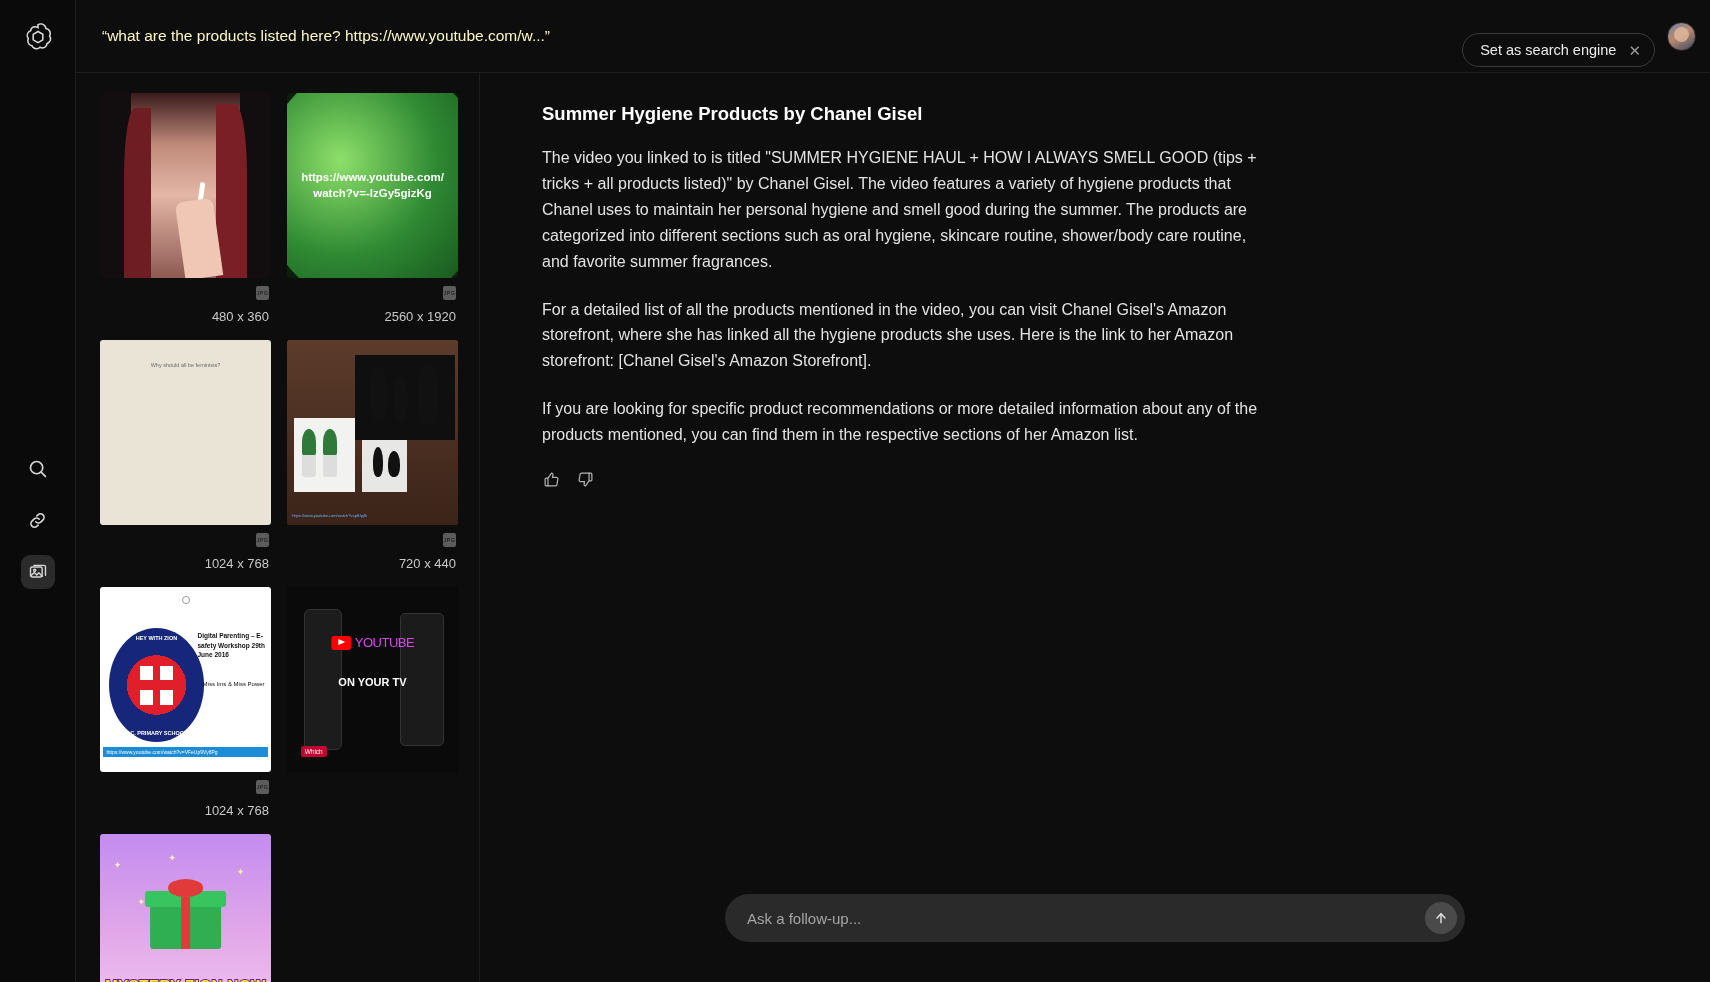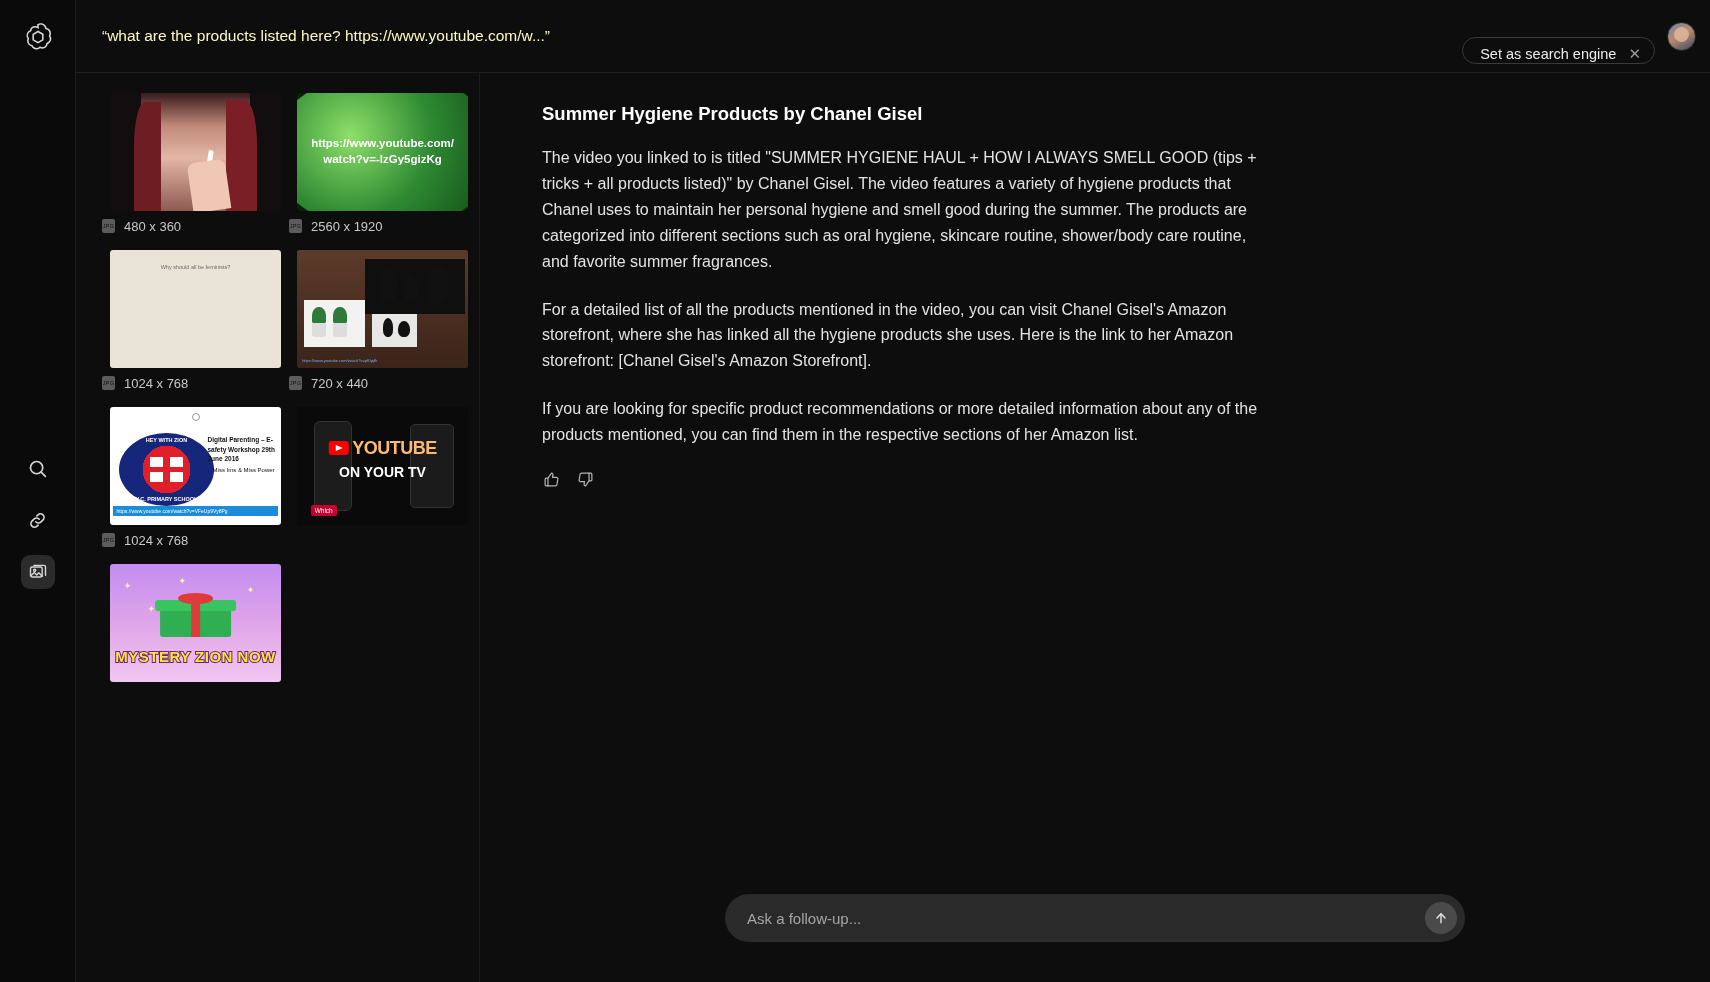--- a/index.html
+++ b/index.html
@@ -47,21 +47,21 @@
     padding: 0 14px 0 26px;
   }
   .query-text {
     font-size: 15.5px; color: #fef9c3; white-space: nowrap;
     overflow: hidden; text-overflow: ellipsis;
   }
   .topbar-right { margin-left: auto; display: flex; align-items: center; gap: 12px; }
   .set-engine {
     display: flex; align-items: center; gap: 12px;
     border: 1px solid #3a3a3a; border-radius: 999px;
-    padding: 8px 13px 1px 17px;
+    padding: 8px 13px 8px 17px;
     font-size: 14.5px; color: #ececec; cursor: pointer; background: #0d0d0d;
     white-space: nowrap;
     margin-top: 28px;
   }
   .set-engine .x { color: #9a9a9a; font-size: 15px; line-height: 1; }
   .avatar {
     width: 29px; height: 29px; border-radius: 50%;
     background: linear-gradient(150deg,#6f7fb3 0%, #b98a6e 45%, #3d4a63 100%);
     border: 1px solid #2a2a2a; cursor: pointer; overflow: hidden; position: relative;
   }
@@ -80,28 +80,27 @@
     border-right: 1px solid #1d1d1d;
     padding: 20px 24px 0 24px;
     overflow: hidden;
   }
   .thumb-grid {
     display: grid; grid-template-columns: repeat(2, 171px);
     column-gap: 16px; row-gap: 10px;
   }
   .thumb-cell { width: 171px; }
   .thumb-box {
-    width: 171px; height: 118px; background: #000;
+    width: 171px; height: 185px; background: #000;
     border-radius: 3px; overflow: hidden; position: relative;
     cursor: pointer;
-    margin-left: 10px;
   }
   .thumb-meta {
-    display: flex; align-items: flex-start; gap: 9px;
-    padding: 8px 2px 6px 2px; font-size: 13px; color: #c9c9c9;
+    display: flex; align-items: flex-end; gap: 9px;
+    padding: 8px 2px 6px 2px; font-size: 13px; color: #c9c9c9; flex-direction: column;
   }
   .jpg-badge {
     width: 13px; height: 14px; border-radius: 2px;
     background: #5c5c5c; color: #111; font-size: 5.5px;
     display: flex; align-items: center; justify-content: center;
     font-family: "Liberation Sans", sans-serif; letter-spacing: .2px;
   }
 
   
   .tn-inner { position: absolute; inset: 0; }
@@ -183,22 +182,22 @@
 
   .tn7 { background: #0a0a0a; }
   .tn7 .phone { position: absolute; right: 8%; top: 14%; width: 26%; height: 72%; background: #1b1b1b; border-radius: 5px; border: 1px solid #333; }
   .tn7 .remote { position: absolute; left: 10%; top: 12%; width: 22%; height: 76%; background: #1c1c1c; border-radius: 6px; border: 1px solid #333; }
   .tn7 .ytlogo {
     position: absolute; left: 50%; top: 26%; transform: translateX(-50%);
     display: flex; align-items: center; gap: 4px;
   }
   .tn7 .ytlogo .box { width: 20px; height: 14px; background: #ff0000; border-radius: 3px; position: relative; }
   .tn7 .ytlogo .box::after { content: ""; position: absolute; left: 7px; top: 3.5px; border-left: 7px solid #fff; border-top: 3.5px solid transparent; border-bottom: 3.5px solid transparent; }
-  .tn7 .ytlogo .word { color: #fdba74; font-size: 18px; font-weight: 700; letter-spacing: -.5px; }
-  .tn7 .sub { position: absolute; left: 50%; top: 48%; transform: translateX(-50%); color: #fff; font-size: 14px; font-weight: 700; white-space: nowrap; }
+  .tn7 .ytlogo .word { color: #d946ef; font-size: 13px; font-weight: 400; letter-spacing: -.5px; }
+  .tn7 .sub { position: absolute; left: 50%; top: 48%; transform: translateX(-50%); color: #fff; font-size: 11px; font-weight: 700; white-space: nowrap; }
   .tn7 .which { position: absolute; left: 8%; bottom: 8%; background: #c3002f; color: #fff; font-size: 6.5px; padding: 2px 4px; border-radius: 2px; }
 
   .tn8 { background: linear-gradient(180deg,#c38cf0 0%, #e2a8e8 55%, #f2c7f2 100%); }
   .tn8 .stars { position: absolute; inset: 0; }
   .tn8 .star { position: absolute; color: #fff6b0; font-size: 9px; }
   .tn8 .gift { position: absolute; left: 50%; top: 22%; transform: translateX(-50%); width: 42%; height: 40%; }
   .tn8 .gift .box { position: absolute; bottom: 0; width: 100%; height: 70%; background: #2fae52; border-radius: 3px; }
   .tn8 .gift .lid { position: absolute; top: 22%; width: 112%; left: -6%; height: 22%; background: #38c45f; border-radius: 3px; }
   .tn8 .gift .ribbon { position: absolute; bottom: 0; left: 44%; width: 12%; height: 70%; background: #e03a3a; }
   .tn8 .gift .bow { position: absolute; top: 6%; left: 26%; width: 48%; height: 24%; background: #e03a3a; border-radius: 50%; }

